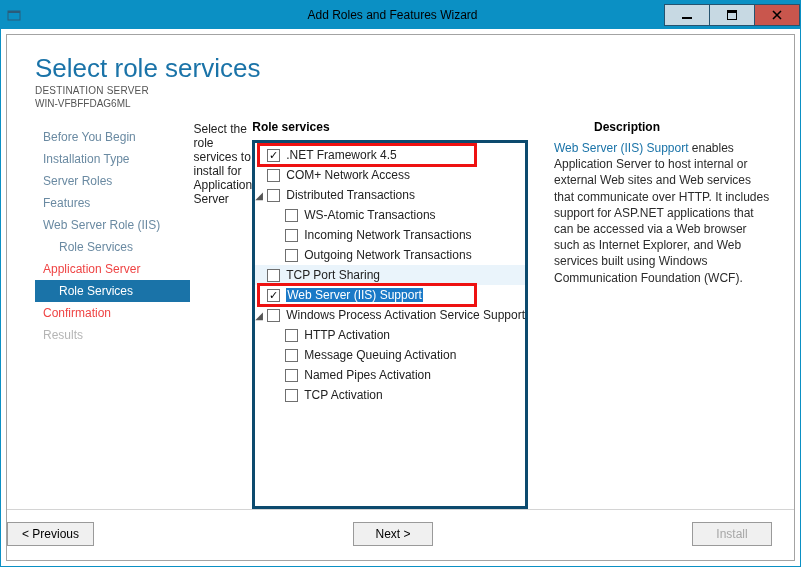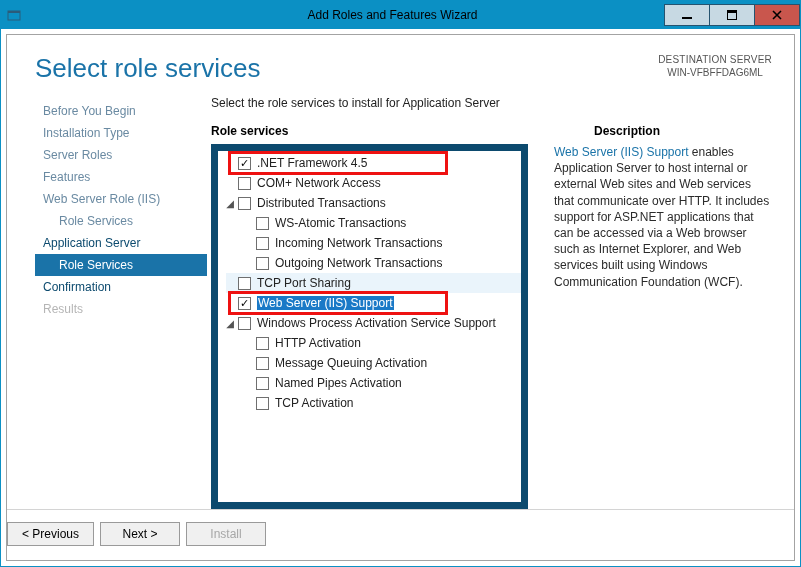--- a/index.html
+++ b/index.html
@@ -56,53 +56,54 @@
     margin-left:-1px;
   }
   .win-btn.close { background:#c9564d; color:#000; }
   .inner { border:1px solid #a3a3a3; margin:5px; flex:1; display:flex; flex-direction:column; background:#fff; }
 
   .header-row {
     padding: 18px 22px 6px 28px;
     display:flex;
     justify-content:space-between;
     align-items:flex-start;
+    flex-direction:column;
   }
   .page-title {
     color:#1a73a8;
     font-size: 26px;
     font-weight: 200;
   }
   .dest {
-    text-align:center;
+    text-align:left;
     font-size:10px;
     color:#555;
     line-height:1.3;
   }
   .dest .lbl { letter-spacing:0.2px; }
 
   .body { flex:1; display:flex; padding: 4px 0 0 28px; gap:4px; min-height:0;}
   .nav { width: 172px; padding-top:6px; }
   .nav-item {
     padding: 4px 0 4px 8px;
-    color:#0c4a6e;
+    color:#ef4444;
     cursor:pointer;
     font-size:12px;
   }
   .nav-item.sub { padding-left: 24px; }
   .nav-item.selected { background:#1a73a8; color:#fff; }
   .nav-item.disabled { color:#b5b5b5; cursor:default;}
   .nav-item.muted { color:#6a8aa2; }
 
-  .main { flex:1; display:flex; flex-direction:column; padding-right:24px; min-height:0;}
+  .main { flex:1; display:flex; padding-right:24px; min-height:0;}
   .prompt { font-size:12px; color:#222; margin:2px 0 14px 0;}
   .columns { flex:1; display:flex; gap:26px; min-height:0;}
   .tree-col { flex:1; display:flex; flex-direction:column; min-height:0;}
   .tree-label { font-weight:bold; font-size:12px; margin-bottom:6px;}
-  .tree-box { border:7px solid #0c4a6e; flex:1; overflow:hidden; padding:2px 0 8px 8px;}
+  .tree-box { border:3px solid #0c4a6e; flex:1; overflow:hidden; padding:2px 0 8px 0;}
   .tree { font-size:12px; color:#222;}
   .row {
     display:flex; align-items:center;
     height:20px;
     padding-left:6px;
     position:relative;
   }
   .row.l0 { padding-left:12px; }
   .row.l1 { padding-left:30px; }
   .exp {
@@ -130,21 +131,21 @@
   }
   .desc-col { width:216px; }
   .desc-label { font-weight:bold; font-size:12px; margin-bottom:6px;margin-left:40px;}
   .desc-text { font-size:12px; color:#2b2b2b; line-height:1.35;}
   .desc-text .link { color:#1a73a8; }
 
   .footer {
     border-top:1px solid #d4d4d4;
     padding: 12px 22px 14px 0;
     display:flex;
-    justify-content:flex-start;
+    justify-content:space-between;
     gap:6px;
   }
   .btn {
     min-width:80px; height:24px;
     border:1px solid #9a9a9a;
     background:#f0f0f0;
     font-size:12px;
     padding:0 14px;
     cursor:pointer;
   }

